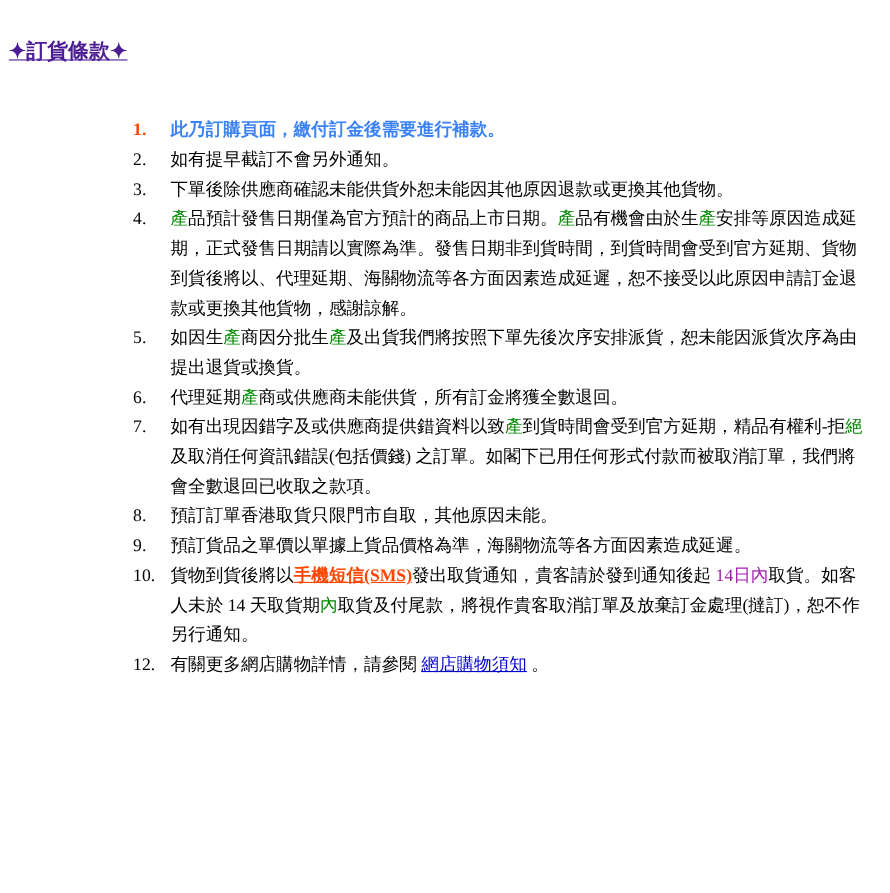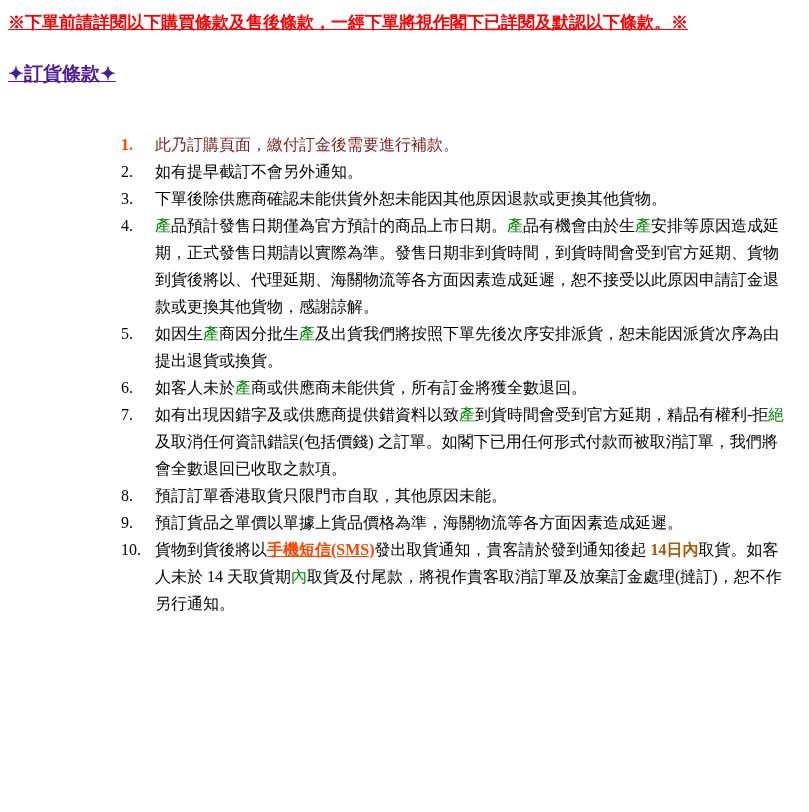--- a/index.html
+++ b/index.html
@@ -40,32 +40,31 @@
     font-size: 16px;
     line-height: 27px;
   }
   ol.terms li { display: flex; }
   .num {
     flex: 0 0 34px;
     width: 34px;
   }
   .txt { flex: 1; }
 
-  .item1      { color: #7f1d1d; font-weight: normal; }
+  .item1      { color: #3b82f6; font-weight: bold; }
   .num-orange { color: #ff4500; font-weight: bold; }
   .green      { color: #008800; }
-  .em         { color: #a16207; font-weight: bold; }
+  .em         { color: #a21caf; font-weight: normal; }
   .em-u       { color: #ff4500; font-weight: bold; text-decoration: underline; margin-top: 16px; }
   a.link      { color: #0000cc; text-decoration: underline; cursor: pointer; }
 </style>
 </head>
 <body>
 
 <div class="page">
-  <p class="notice">※下單前請詳閱以下購買條款及售後條款，一經下單將視作閣下已詳閱及默認以下條款。※</p>
 
   <h2 class="heading">✦訂貨條款✦</h2>
 
   <ol class="terms" id="terms-list">
       <li>
         <span class="num num-orange">1.</span>
         <span class="txt"><span class="item1">此乃訂購頁面，繳付訂金後需要進行補款。</span></span>
       </li>
       <li>
         <span class="num">2.</span>
@@ -78,32 +77,36 @@
       <li>
         <span class="num">4.</span>
         <span class="txt"><span class="green">產</span><span class="">品預計發售日期僅為官方預計的商品上市日期。</span><span class="green">產</span><span class="">品有機會由於生</span><span class="green">產</span><span class="">安排等原因造成延期，正式發售日期請以實際為準。發售日期非到貨時間，到貨時間會受到官方延期、貨物到貨後將以、代理延期、海關物流等各方面因素造成延遲，恕不接受以此原因申請訂金退款或更換其他貨物，感謝諒解。</span></span>
       </li>
       <li>
         <span class="num">5.</span>
         <span class="txt"><span class="">如因生</span><span class="green">產</span><span class="">商因分批生</span><span class="green">產</span><span class="">及出貨我們將按照下單先後次序安排派貨，恕未能因派貨次序為由提出退貨或換貨。</span></span>
       </li>
       <li>
         <span class="num">6.</span>
-        <span class="txt"><span class="">如客人未於</span><span class="green">產</span><span class="">商或供應商未能供貨，所有訂金將獲全數退回。</span></span>
+        <span class="txt"><span class="">代理延期</span><span class="green">產</span><span class="">商或供應商未能供貨，所有訂金將獲全數退回。</span></span>
       </li>
       <li>
         <span class="num">7.</span>
         <span class="txt"><span class="">如有出現因錯字及或供應商提供錯資料以致</span><span class="green">產</span><span class="">到貨時間會受到官方延期，精品有權利-拒</span><span class="green">絕</span><span class="">及取消任何資訊錯誤(包括價錢) 之訂單。如閣下已用任何形式付款而被取消訂單，我們將會全數退回已收取之款項。</span></span>
       </li>
       <li>
         <span class="num">8.</span>
         <span class="txt"><span class="">預訂訂單香港取貨只限門市自取，其他原因未能。</span></span>
       </li>
       <li>
         <span class="num">9.</span>
         <span class="txt"><span class="">預訂貨品之單價以單據上貨品價格為準，海關物流等各方面因素造成延遲。</span></span>
       </li>
       <li>
         <span class="num">10.</span>
         <span class="txt"><span class="">貨物到貨後將以</span><span class="em-u">手機短信(SMS)</span><span class="">發出取貨通知，貴客請於發到通知後起 </span><span class="em">14日內</span><span class="">取貨。如客人未於 14 天取貨期</span><span class="green">內</span><span class="">取貨及付尾款，將視作貴客取消訂單及放棄訂金處理(撻訂)，恕不作另行通知。</span></span>
       </li>
+      <li>
+        <span class="num">12.</span>
+        <span class="txt"><span class="">有關更多網店購物詳情，請參閱 </span><a class="link" href="#">網店購物須知</a><span class=""> 。</span></span>
+      </li>
     </ol>
 </div>
 
 </body></html>

